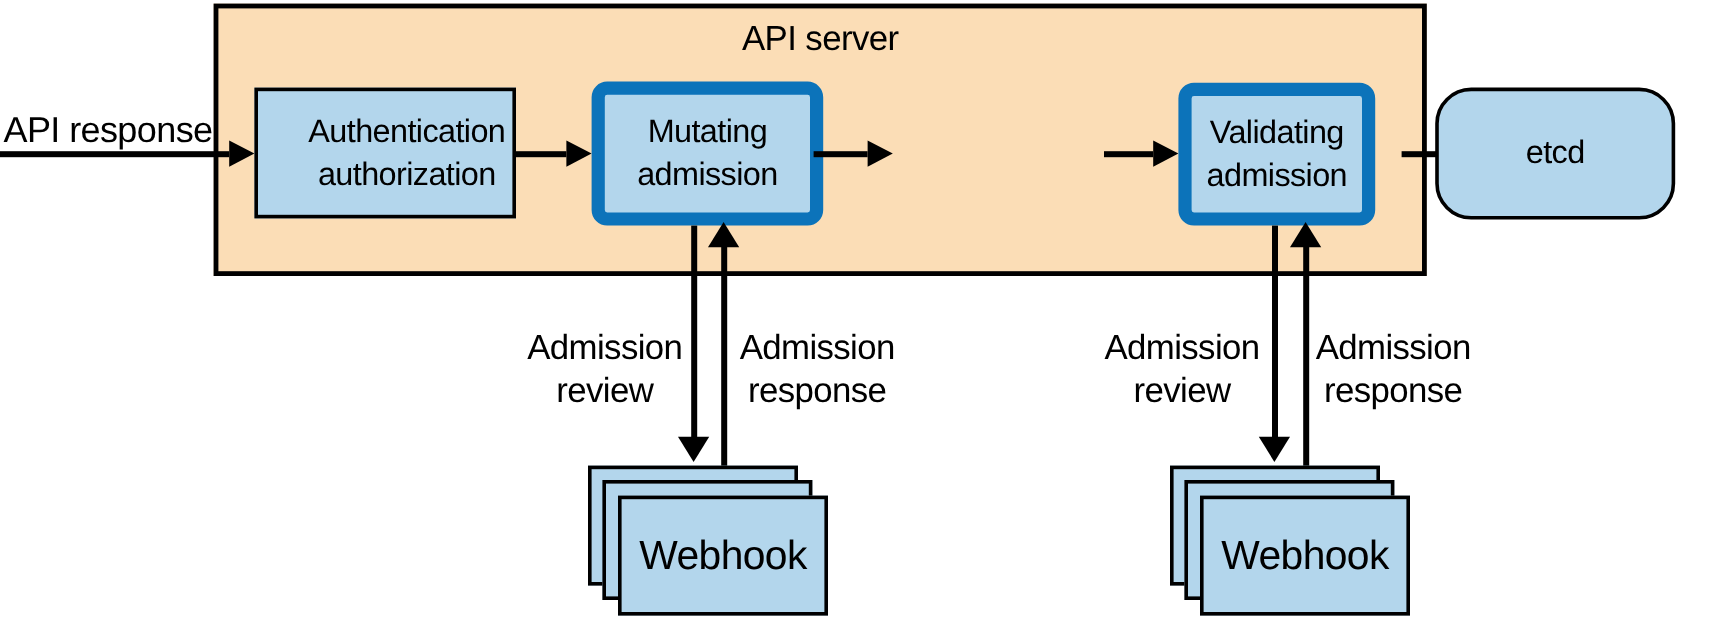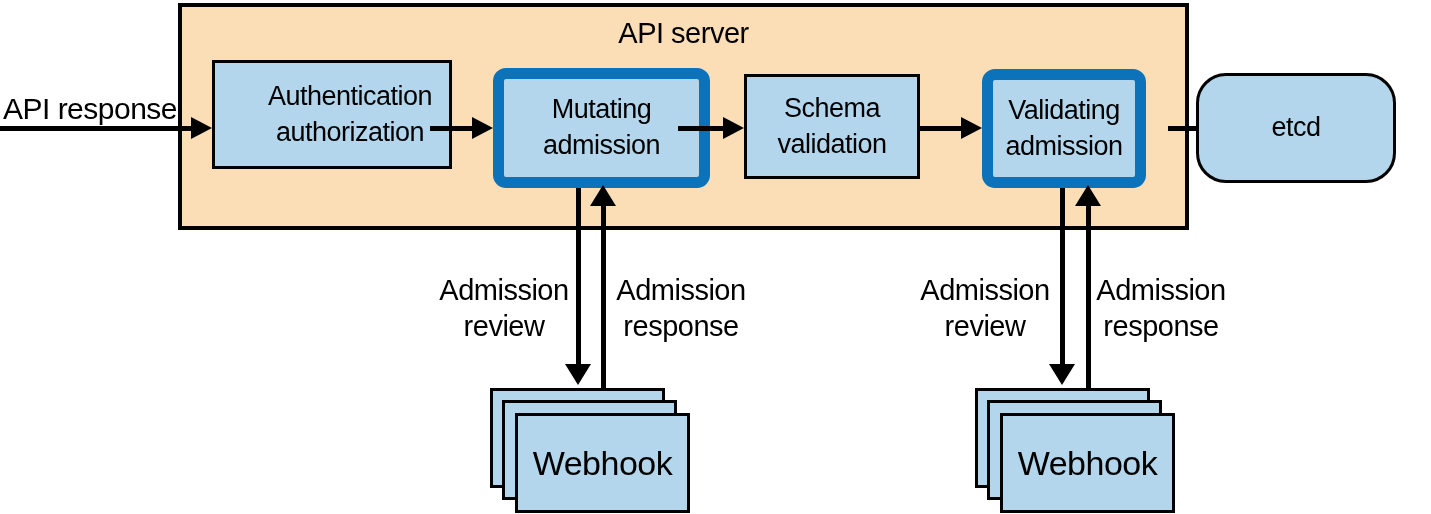--- a/index.html
+++ b/index.html
@@ -24,22 +24,22 @@
     font-size:29px;font-weight:400;
   }
   .node{
     background:var(--node-bg);border:3px solid var(--outline);
     display:flex;align-items:center;justify-content:center;
     text-align:center;font-size:27px;line-height:1.32;white-space:pre-line;
   }
   .node.blue-frame{
     border:11px solid var(--accent-border);border-radius:13px;
   }
-  .auth{left:212px;top:60px;width:240px;height:109px;padding-left:36px;}
-  .mutating{left:493px;top:68px;width:217px;height:120px;}
+  .auth{left:212px;top:73px;width:218px;height:109px;padding-left:36px;}
+  .mutating{left:493px;top:68px;width:193px;height:120px;}
   .schema{left:744px;top:74px;width:176px;height:105px;}
   .validating{left:982px;top:69px;width:164px;height:119px;}
   .etcd{left:1196px;top:73px;width:200px;height:110px;border-radius:30px;}
   .api-request-label{
     left:0;top:92px;width:180px;text-align:center;font-size:30px;
   }
   
   .hline{height:5px;background:var(--outline);top:126px;}
   .head-right{
     width:0;height:0;top:117px;
@@ -87,22 +87,20 @@
 
   <div class="abs hline" style="left:430px;width:42px"></div>
   <div class="abs head-right" style="left:472px"></div>
 
   <div class="abs node blue-frame mutating">Mutating
 admission</div>
 
   <div class="abs hline" style="left:678px;width:45px"></div>
   <div class="abs head-right" style="left:723px"></div>
 
-  <div class="abs node schema">Schema
-validation</div>
 
   <div class="abs hline" style="left:920px;width:41px"></div>
   <div class="abs head-right" style="left:961px"></div>
 
   <div class="abs node blue-frame validating">Validating
 admission</div>
 
   <div class="abs hline" style="left:1168px;width:64px"></div>
   <div class="abs head-right" style="left:1232px"></div>
 

